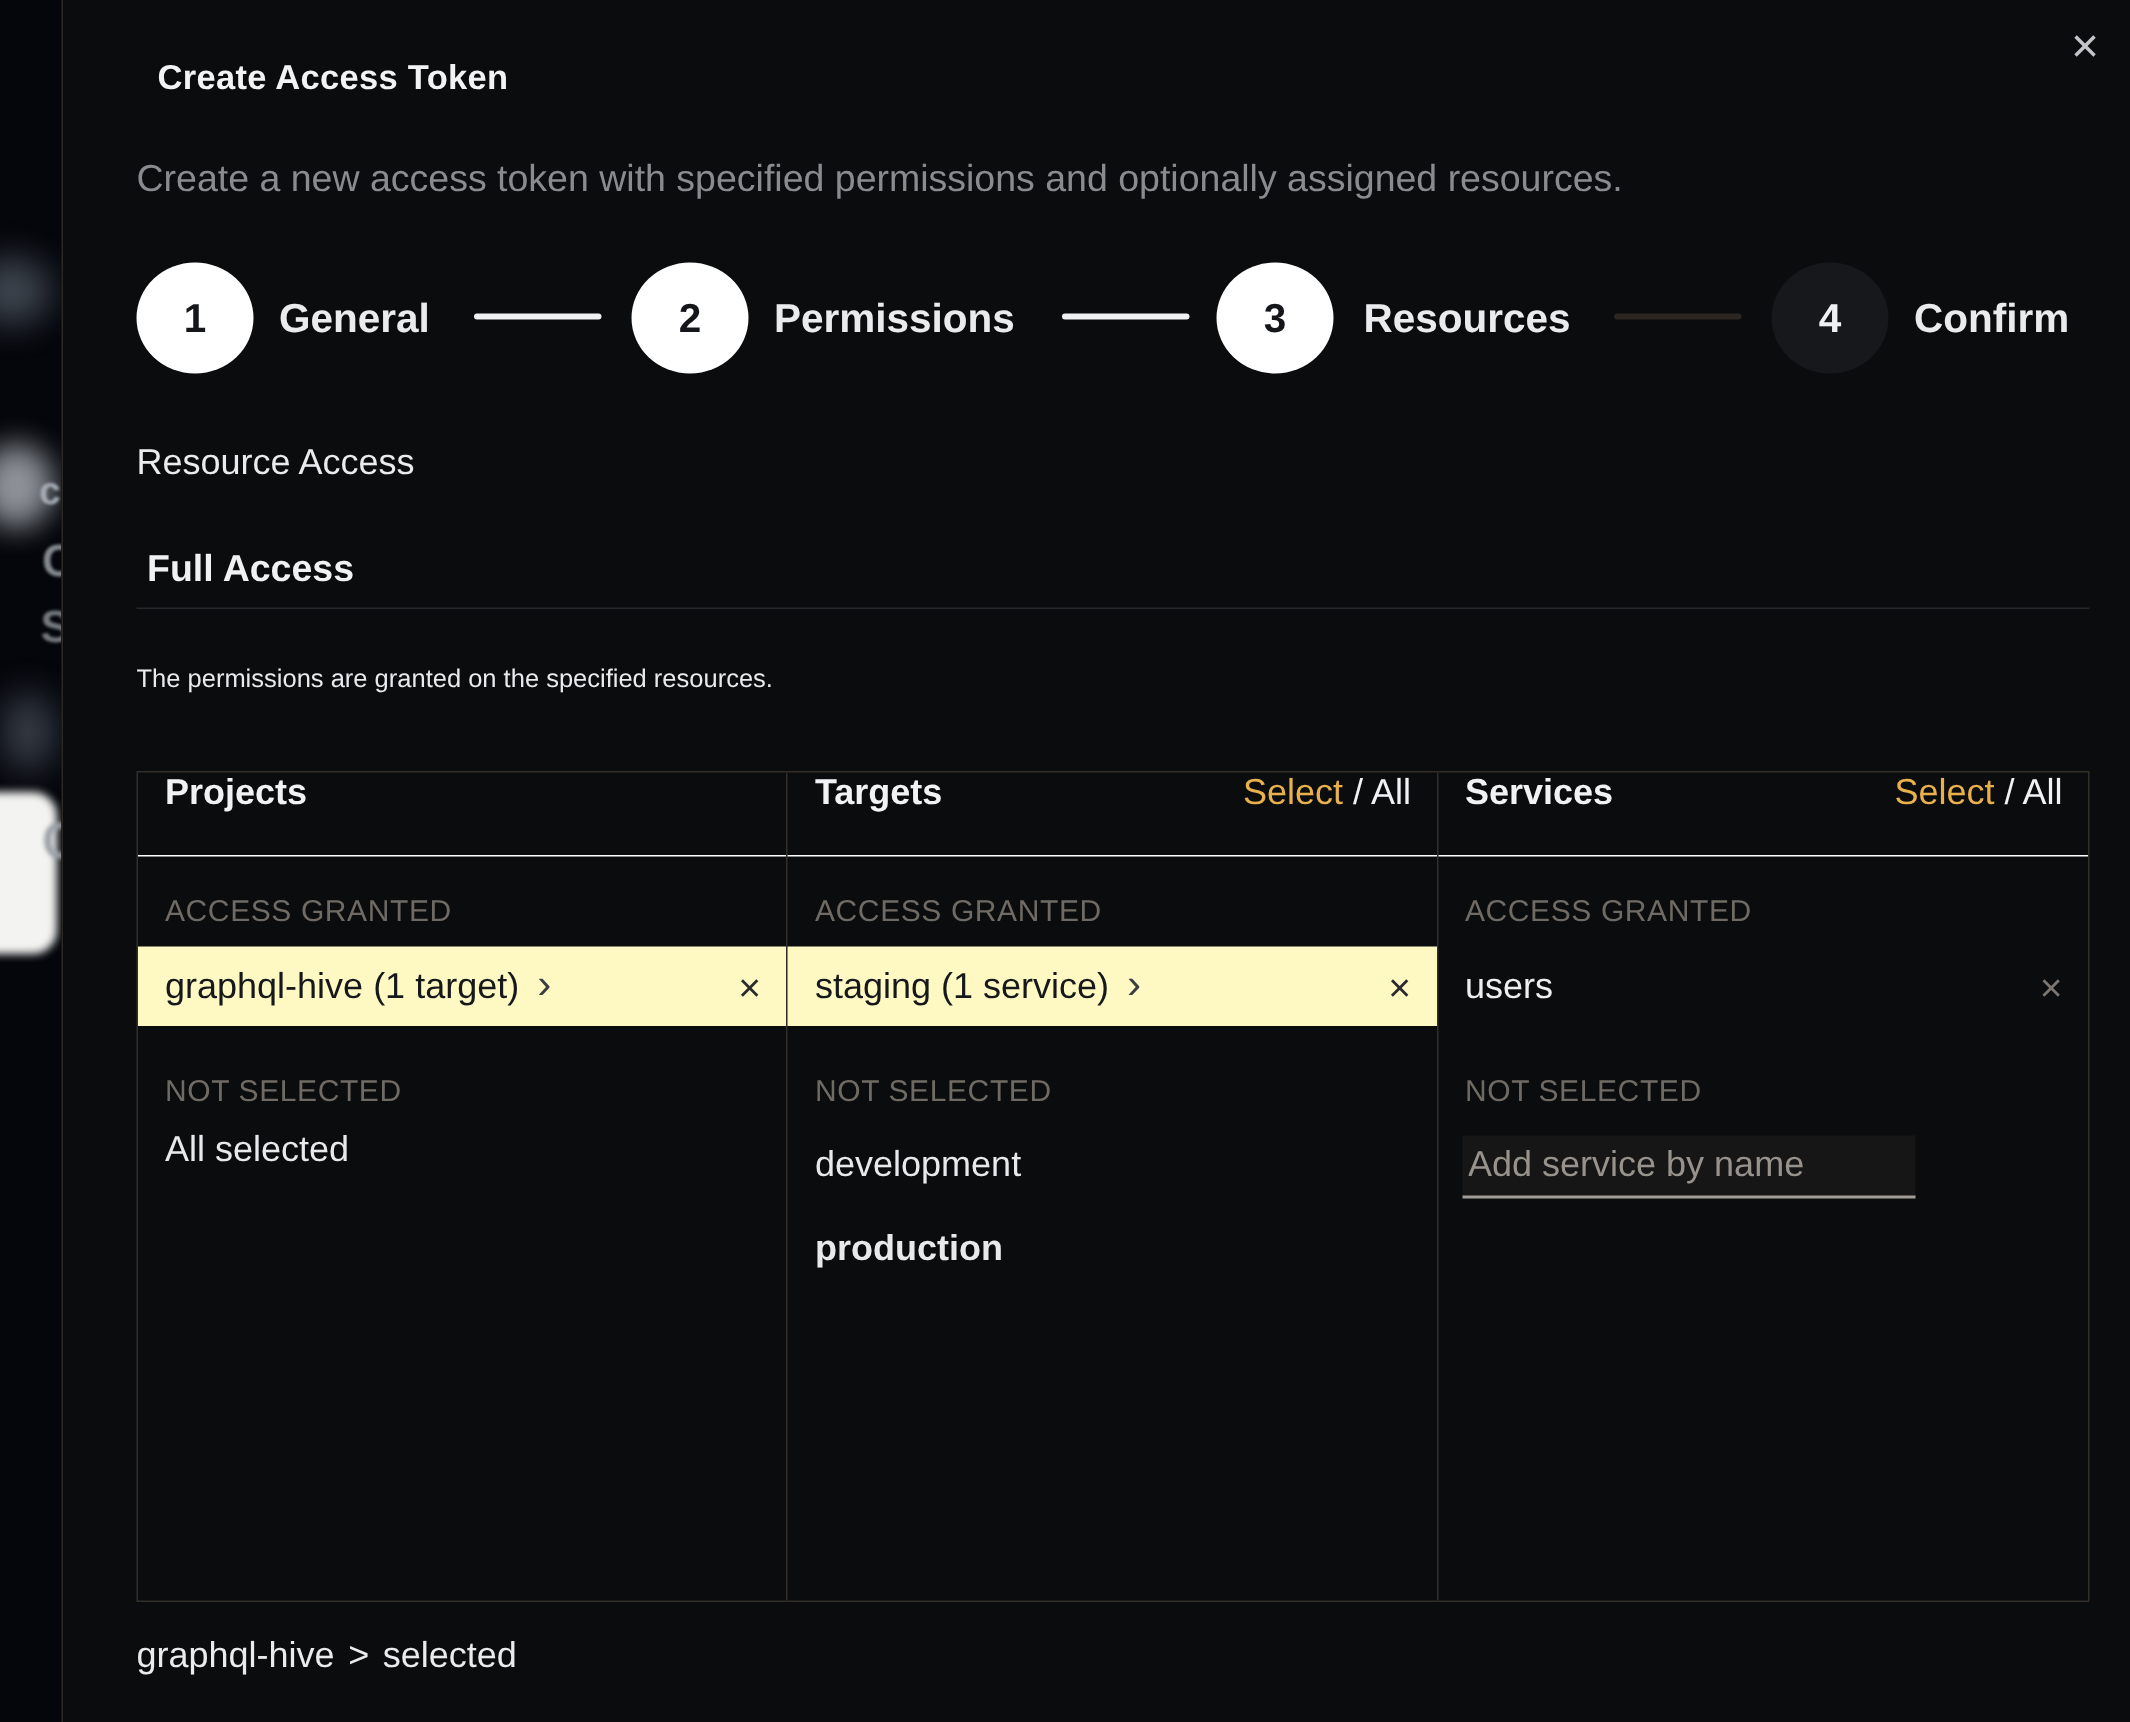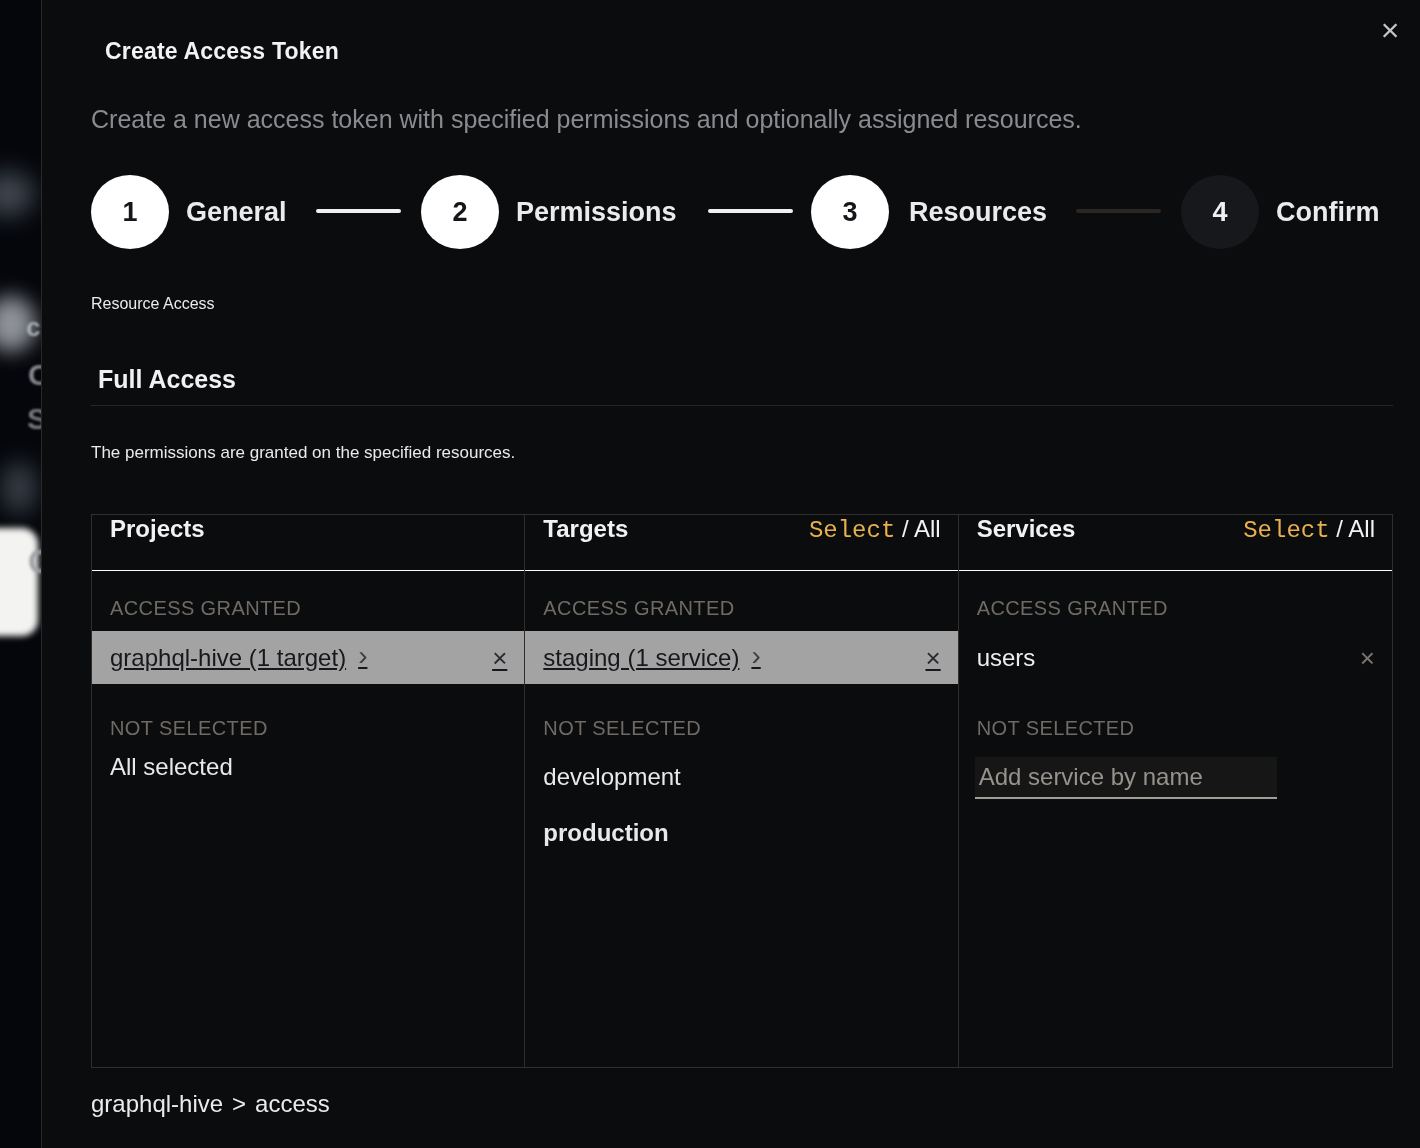--- a/index.html
+++ b/index.html
@@ -45,51 +45,51 @@
   .step-circle.upcoming { background:#17181c; color:#eef0f2; }
   .step-label { position:absolute; top:175px; height:74px; line-height:74px;
     font-size:27px; font-weight:600; color:#e9ebed; cursor:pointer; }
   .step-line { position:absolute; top:209px; height:4px; border-radius:2px; background:#f0f1f3; }
   .step-line.dim { background:#2b2622; }
   .sc-1 { left:49px; }  .sl-1 { left:144px; }  .ln-1 { left:274px; width:85px; }
   .sc-2 { left:379px; } .sl-2 { left:474px; }  .ln-2 { left:666px; width:85px; }
   .sc-3 { left:769px; } .sl-3 { left:867px; }  .ln-3 { left:1034px; width:85px; }
   .sc-4 { left:1139px; } .sl-4 { left:1234px; }
 
-  .section-heading { position:absolute; left:49px; top:295px; font-size:16px;
+  .section-heading { position:absolute; left:49px; top:295px; font-size:24px;
     font-weight:500; color:#e9ebed; }
 
   
   .tabs { position:absolute; left:40px; top:356px; display:flex; }
   .tab { padding:9px 16px 15px 16px; font-size:25px; font-weight:700; color:#f0f1f3; cursor:pointer; }
   .tab.active { color:#e9b14c; border-bottom:3px solid #e9b14c; padding-bottom:12px; }
   .tabs-rule { position:absolute; left:49px; top:405px; width:1302px; height:1px; background:#27262a; }
 
   .description { position:absolute; left:49px; top:443px; font-size:17px; color:#e8eaec; }
 
   
   .res-table { position:absolute; left:49px; top:514px; width:1302px; height:554px;
     border:1px solid #322e29; display:grid; grid-template-columns:1fr 1fr 1fr; }
   .res-col { position:relative; border-right:1px solid #322e29; }
   .res-col:last-child { border-right:none; }
   .col-header { height:56px; border-bottom:1px solid #ffffff; display:flex;
     align-items:flex-start; padding:0 17px 0 18px; }
   .col-title { font-size:24px; font-weight:700; color:#f0f2f4; }
   .select-all { margin-left:auto; font-size:24px; color:#f0f2f4; white-space:pre; }
-  .select-link { color:#e9b14c; cursor:pointer;font-family:Liberation Mono, monospace; }
+  .select-link { color:#e9b14c; cursor:pointer; }
   .all-link { color:#f0f2f4; cursor:pointer; }
 
   .caps-label { position:absolute; left:18px; font-size:20px; letter-spacing:.4px;
     color:#6f6a64; }
   .caps-granted { top:82px; }
   .caps-notsel  { top:202px; }
 
   .granted-row { position:absolute; left:0; top:116px; width:100%; height:53px;
     display:flex; align-items:center; padding:0 17px 0 18px; font-size:24px; cursor:pointer; }
-  .granted-row.highlighted { background:#a3a3a3; color:#17181b;text-decoration:underline; }
+  .granted-row.highlighted { background:#fef9c3; color:#17181b; }
   .granted-row .row-label { white-space:nowrap; }
   .chev { margin-left:12px; font-size:28px; line-height:1; color:#3d3e42; transform:translateY(-2px); }
   .remove-x { margin-left:auto; font-size:26px; line-height:1; color:#2a2b2f; cursor:pointer; }
   .granted-row.plain { color:#eceef0; }
   .granted-row.plain .remove-x { color:#7b7672; }
 
   .note-text { position:absolute; left:18px; top:238px; font-size:24px; color:#e7e9eb; }
   .avail-item { position:absolute; left:0; width:100%; height:56px; line-height:56px;
     padding-left:18px; font-size:24px; color:#e7e9eb; cursor:pointer; }
   .avail-1 { top:234px; }
@@ -190,16 +190,16 @@
       <div class="granted-row plain">
         <span class="row-label">users</span>
         <span class="remove-x">×</span>
       </div>
       <div class="caps-label caps-notsel">NOT SELECTED</div>
       <input class="service-input" type="text" placeholder="Add service by name" style="">
     </div>
   </div>
 
   <div class="breadcrumb">
-    <span>graphql-hive</span><span class="crumb-sep">&gt;</span><span>access</span>
+    <span>graphql-hive</span><span class="crumb-sep">&gt;</span><span>selected</span>
   </div>
 
 </div>
 
 </body></html>

